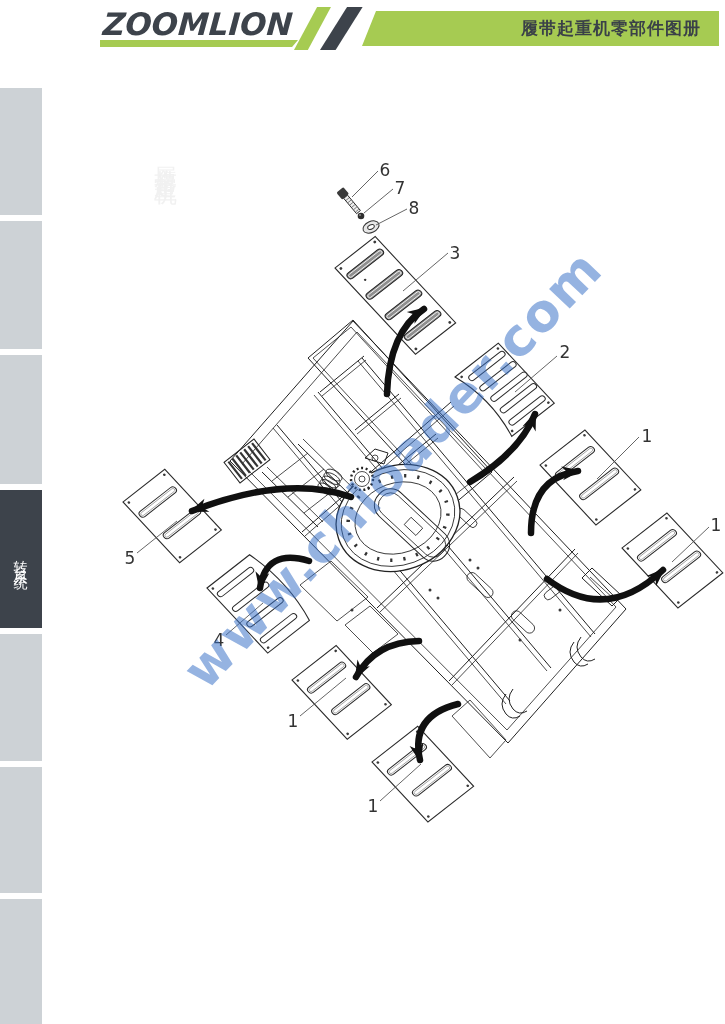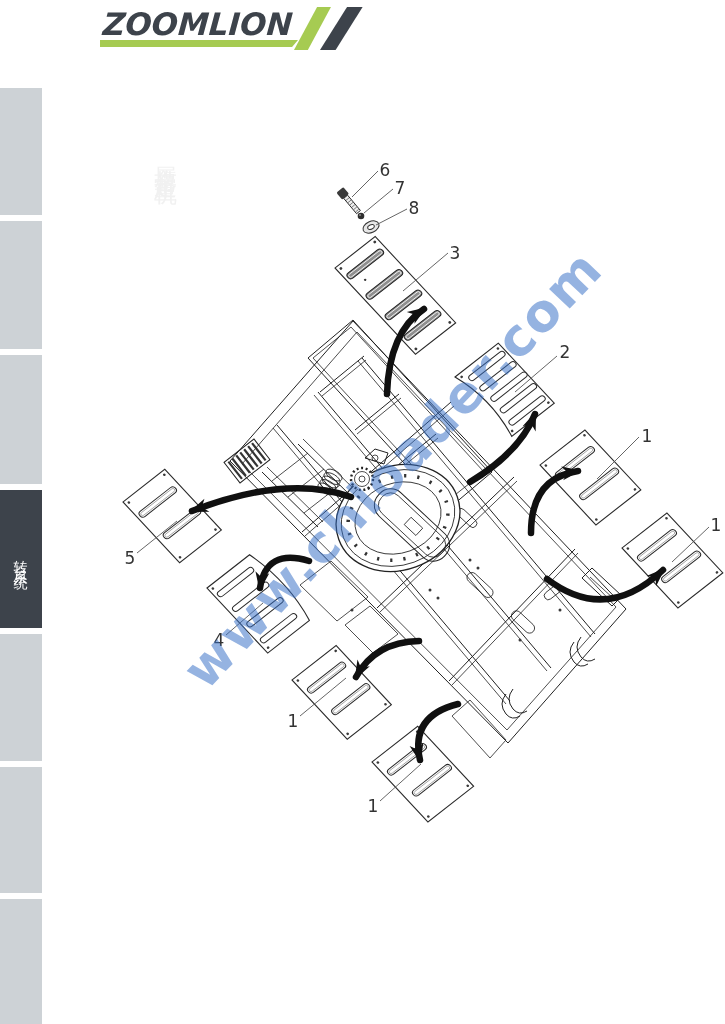--- a/index.html
+++ b/index.html
@@ -44,20 +44,23 @@
 </head>
 <body>
 
 <div id="page">
 
   <div id="header">
     <div id="logo">ZOOMLION</div>
     <div id="logo-bar"></div>
     <div id="slash-green" class="slash"></div>
     <div id="slash-dark" class="slash"></div>
+    <div id="banner">
+      <span>履带起重机零部件图册</span>
+    </div>
   </div>
 
   <div class="tab" style="top:88px;height:127px;"></div>
   <div class="tab" style="top:221px;height:128px;"></div>
   <div class="tab" style="top:355px;height:129px;"></div>
   <div class="tab active" style="top:490px;height:138px;">
     <span>转台系统</span>
   </div>
   <div class="tab" style="top:634px;height:127px;"></div>
   <div class="tab" style="top:767px;height:126px;"></div>

